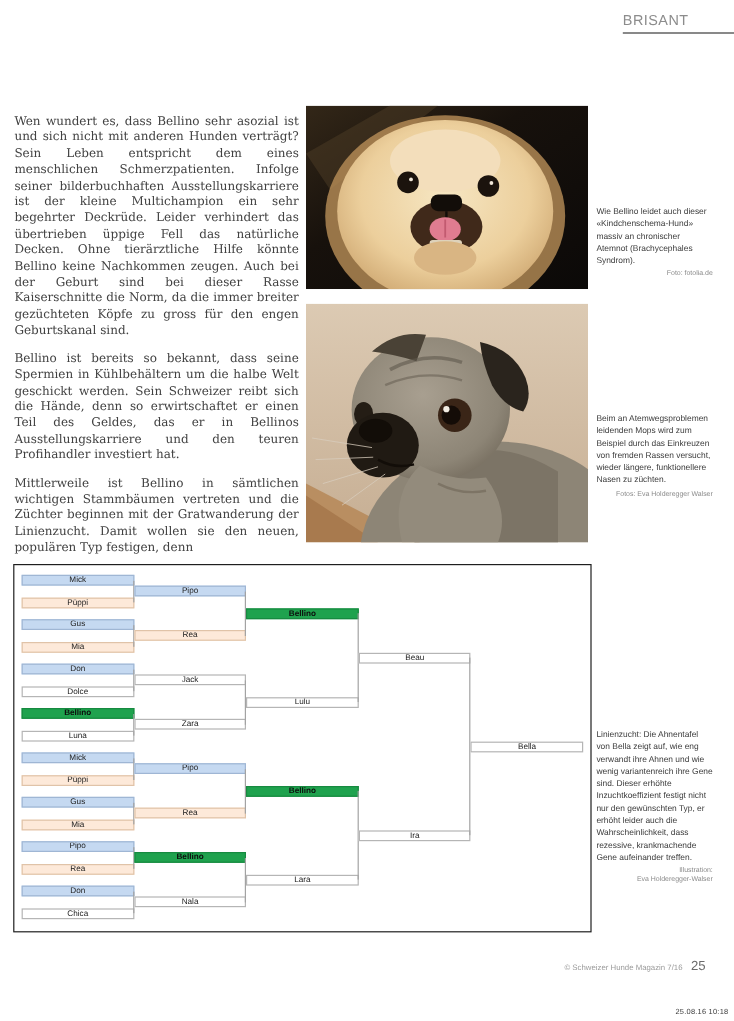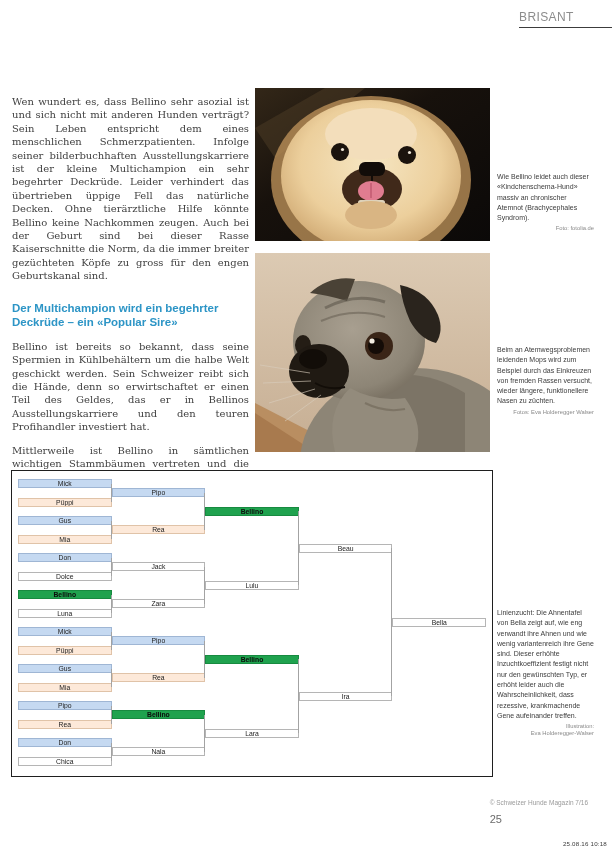--- a/index.html
+++ b/index.html
@@ -46,40 +46,39 @@
     border:1px solid #b5b5b5;background:#fff;
     font:6.8px/7.6px "Liberation Sans",sans-serif;text-align:center;
     color:#222;overflow:hidden;white-space:nowrap;
   }
   .ped-sire{border-color:#9fb6d4;}
   .ped-dam{border-color:#e0c3a8;}
   .ped-highlight{border-color:#178a40;font-weight:bold;color:#0c0c0c;}
   .ped-connector{position:absolute;width:1px;background:#a3a3a3;}
   
   .footer{
-    position:absolute;top:799px;right:24px;display:flex;align-items:baseline;gap:7px;flex-direction:column;
+    position:absolute;top:799px;right:24px;display:flex;align-items:baseline;gap:7px;
   }
   .footer .copyright{font-size:6.5px;color:#9a9a9a;}
   .footer .pagenum{font-size:11px;color:#6b6b6b;}
   .timestamp{
     position:absolute;top:840px;right:5px;font-size:6.2px;color:#3a3a3a;letter-spacing:.2px;
   }
 </style>
 </head>
 <body>
 
 <div class="page">
 
   <div class="section-header">
     <span>BRISANT</span>
   </div>
 
   <div class="article">
     <p class="p1">Wen wundert es, dass Bellino sehr asozial ist und sich nicht mit anderen Hunden verträgt? Sein Leben entspricht dem eines menschlichen Schmerzpatienten. Infolge seiner bilderbuchhaften Ausstellungskarriere ist der kleine Multichampion ein sehr begehrter Deckrüde. Leider verhindert das übertrieben üppige Fell das natürliche Decken. Ohne tierärztliche Hilfe könnte Bellino keine Nachkommen zeugen. Auch bei der Geburt sind bei dieser Rasse Kaiserschnitte die Norm, da die immer breiter gezüchteten Köpfe zu gross für den engen Geburtskanal sind.</p>
-    <h2>Der Multichampion wird ein begehrter Deckrüde – ein «Popular Sire»</h2>
     <p class="p2">Bellino ist bereits so bekannt, dass seine Spermien in Kühlbehältern um die halbe Welt geschickt werden. Sein Schweizer reibt sich die Hände, denn so erwirtschaftet er einen Teil des Geldes, das er in Bellinos Ausstellungskarriere und den teuren Profihandler investiert hat.</p>
     <p class="p2">Mittlerweile ist Bellino in sämtlichen wichtigen Stammbäumen vertreten und die Züchter beginnen mit der Gratwanderung der Linienzucht. Damit wollen sie den neuen, populären Typ festigen, denn</p>
   </div>
 
   <div class="photo" style="top:88px;width:235px;height:153px;">
     <svg width="235" height="153" viewBox="0 0 235 153">
       <defs>
         <linearGradient id="bg1" x1="0" y1="0" x2="1" y2="1">
           <stop offset="0" stop-color="#332718"></stop>
             <stop offset="0.4" stop-color="#17110c"></stop>

